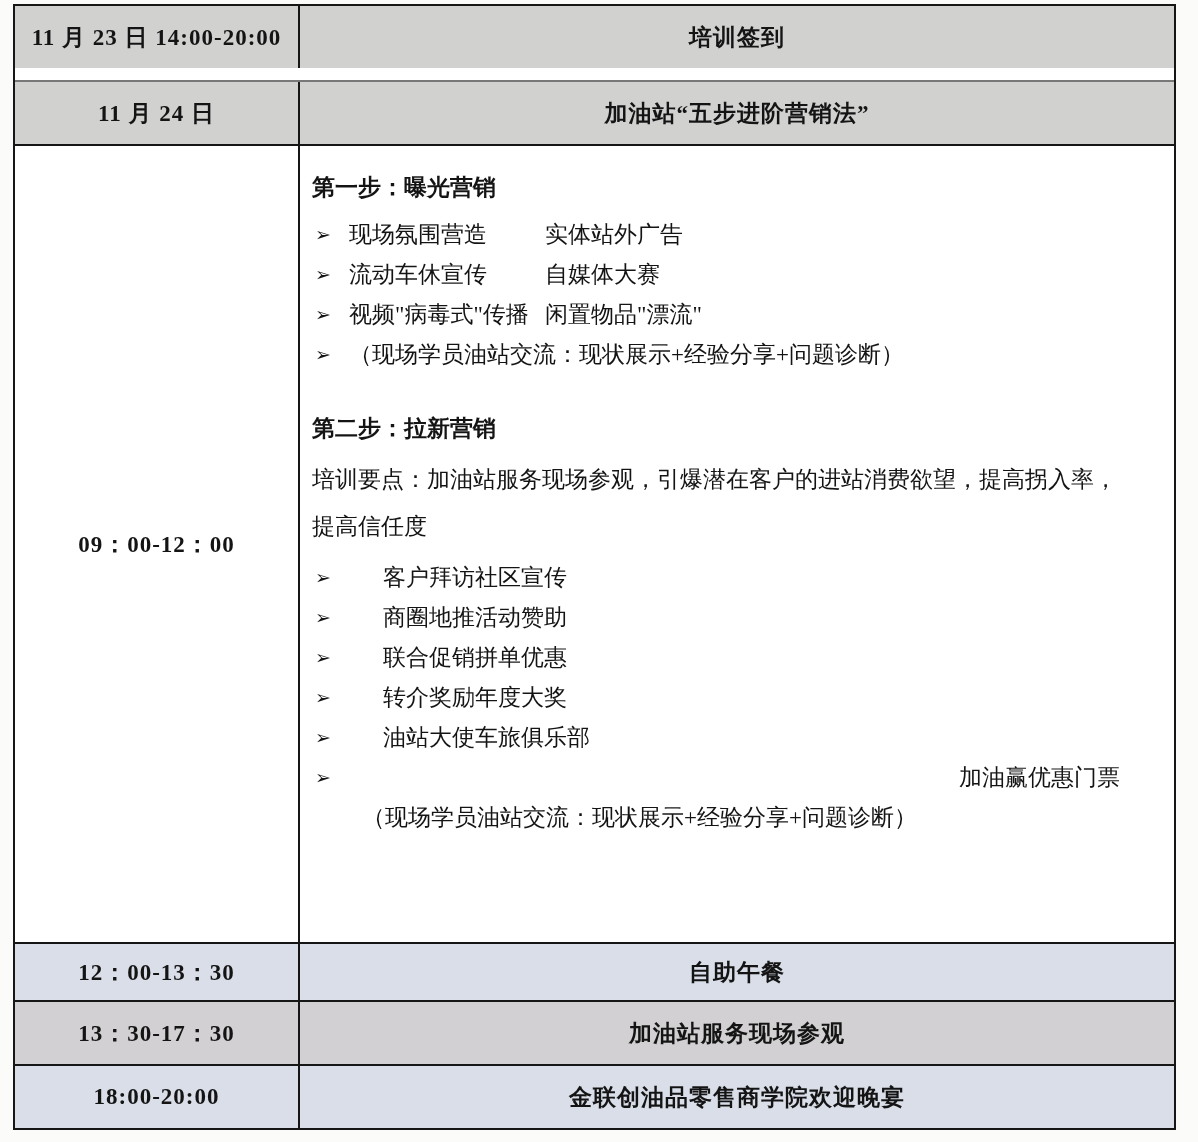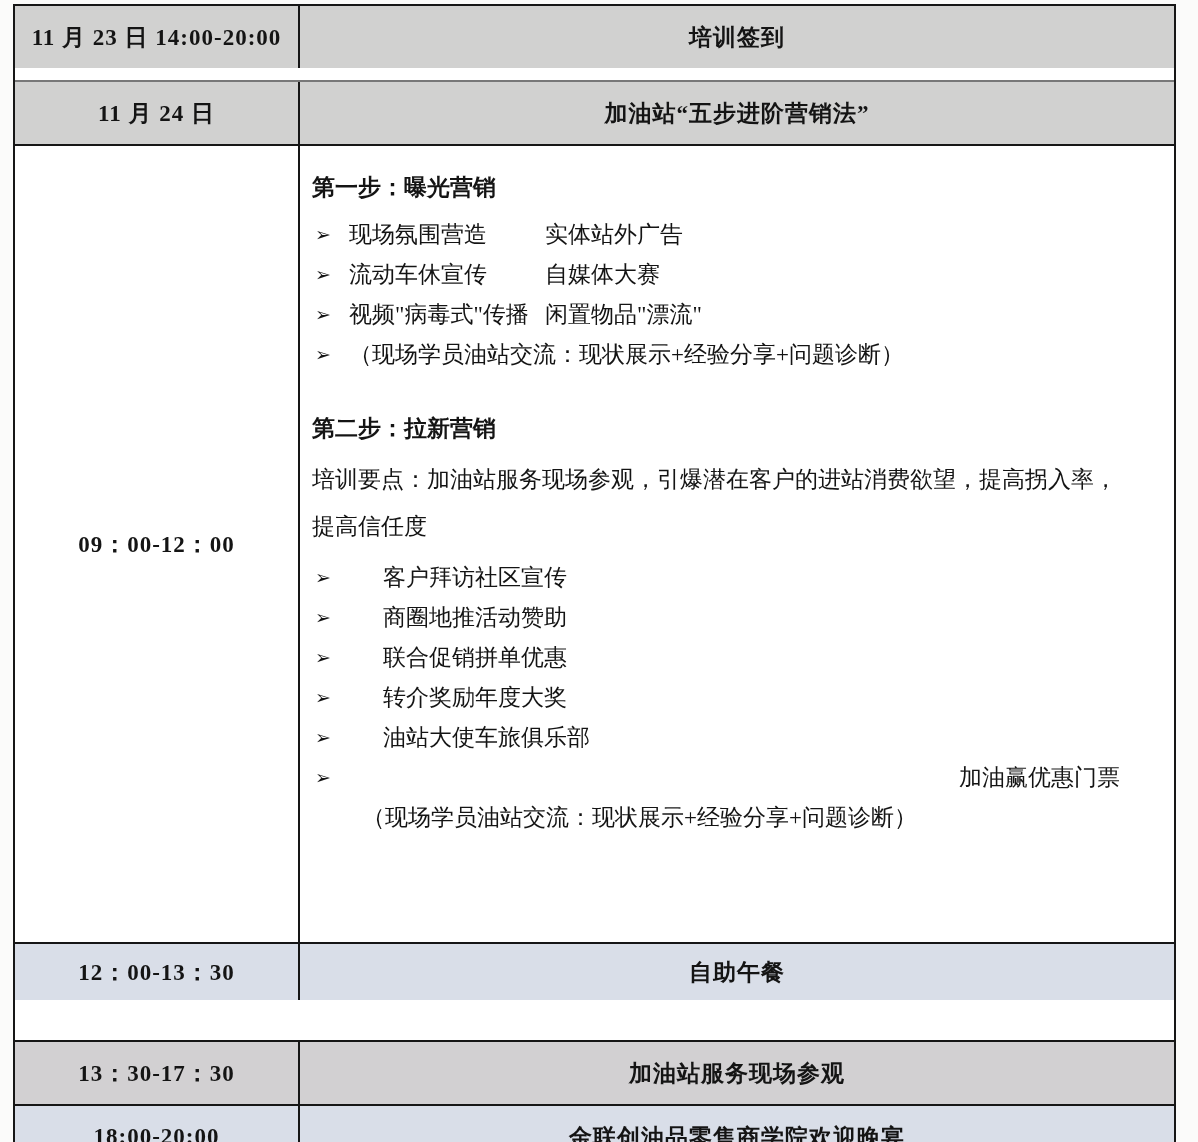--- a/index.html
+++ b/index.html
@@ -26,21 +26,21 @@
     text-align:center;
   }
   .cell-act{
     flex:1;display:flex;align-items:center;justify-content:center;
     font-weight:bold;font-size:23px;letter-spacing:1px;text-align:center;
   }
   .r-h1{height:62px;}
   .r-h2{height:62px;}
   .r-main{height:796px;}
   .r-lunch{height:56px;}
-  .r-visit{height:62px;margin-top:40px;}
+  .r-visit{height:62px;}
   .r-dinner{height:62px;}
   .bg-gray{background:#d1d1d0;}
   .bg-blue{background:#d9dee8;}
   .bg-warm{background:#d2d0d2;}
   
   .cell-detail{
     flex:1;font-size:23px;font-weight:normal;
     padding:26px 54px 0 12px;text-align:left;
     display:block;line-height:normal;
   }

